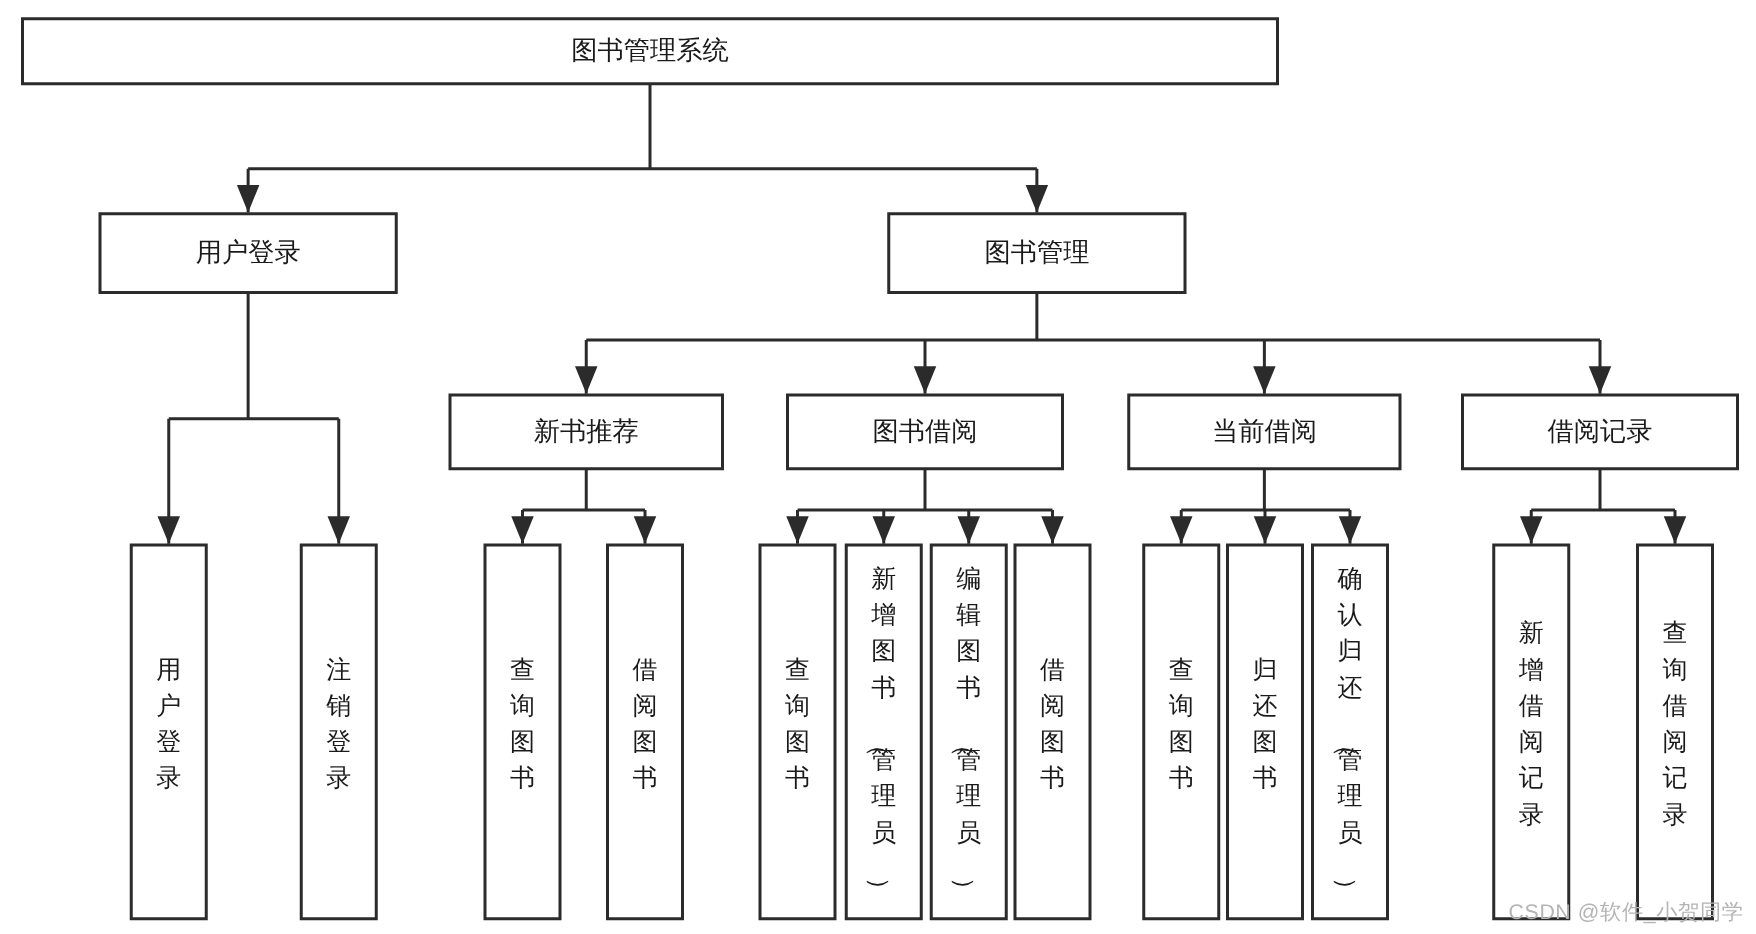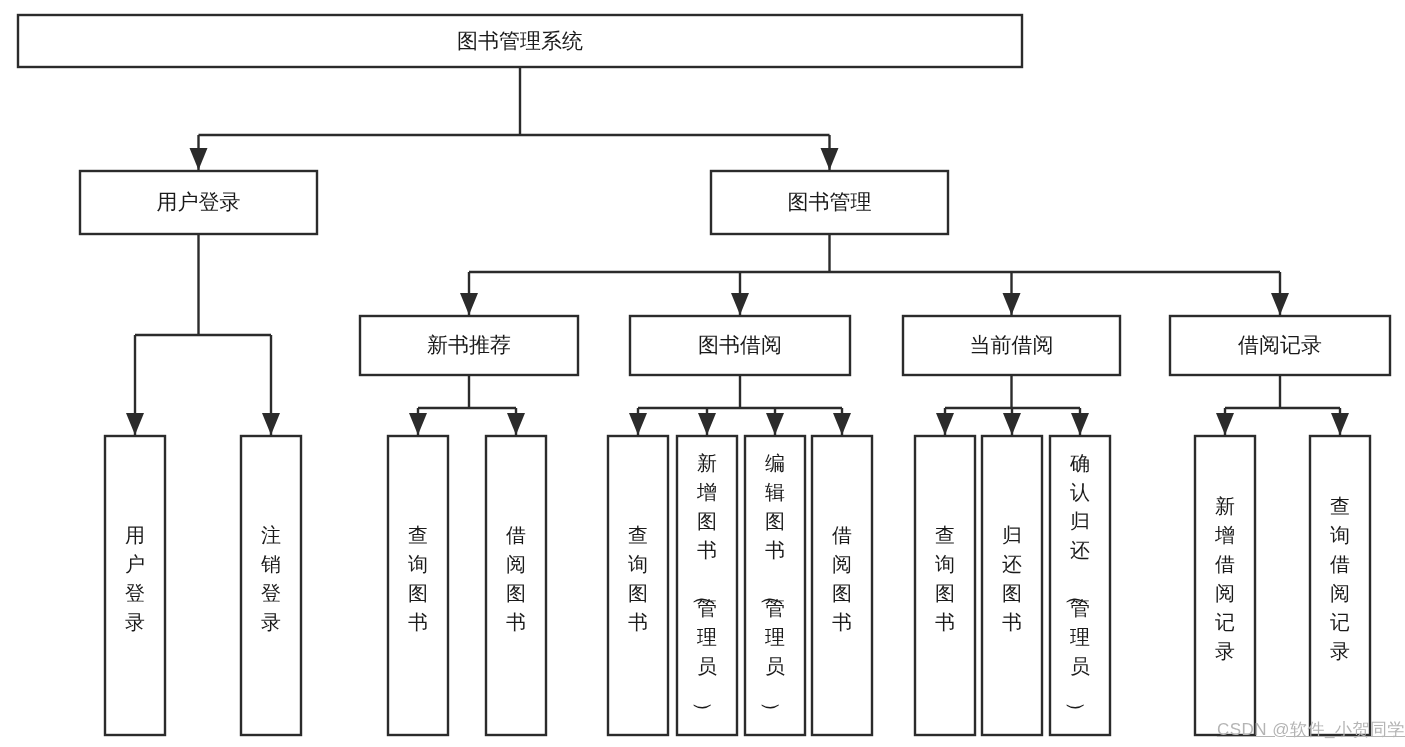--- a/index.html
+++ b/index.html
@@ -50,28 +50,27 @@
     dominant-baseline: middle;
   }
   .node-label-v {
     font-family: "Liberation Sans", "DejaVu Sans", sans-serif;
     font-size: 20px;
     fill: #1a1a1a;
     text-anchor: middle;
   }
   .watermark {
     position: absolute;
-    right: 0;
+    right: 10px;
     bottom: 6px;
     font-family: "Liberation Sans", "DejaVu Sans", sans-serif;
     font-size: 17px;
     color: #b4b4b4;
     white-space: nowrap;
     letter-spacing: 0.5px;
-    text-decoration: underline;
   }
 </style>
 </head>
 <body>
 
 <div id="diagram-root">
   <svg id="tree-svg" viewBox="0 0 1405 747">
       <g>
         <line x1="520" y1="67" x2="520" y2="135" class="connector"></line>
         <line x1="198.5" y1="135" x2="829.5" y2="135" class="connector"></line>

